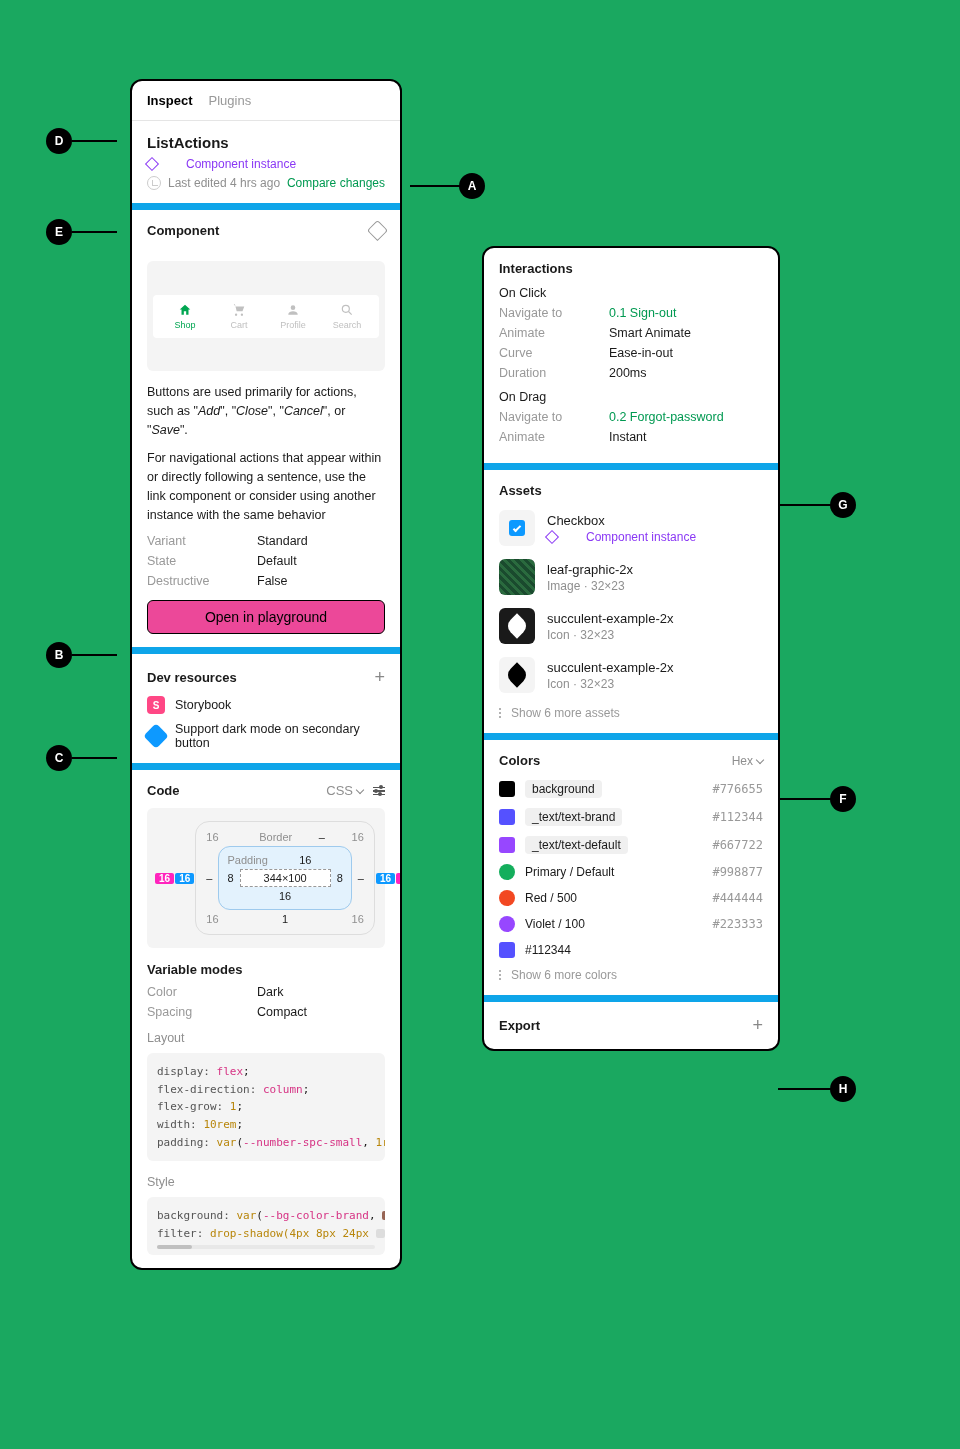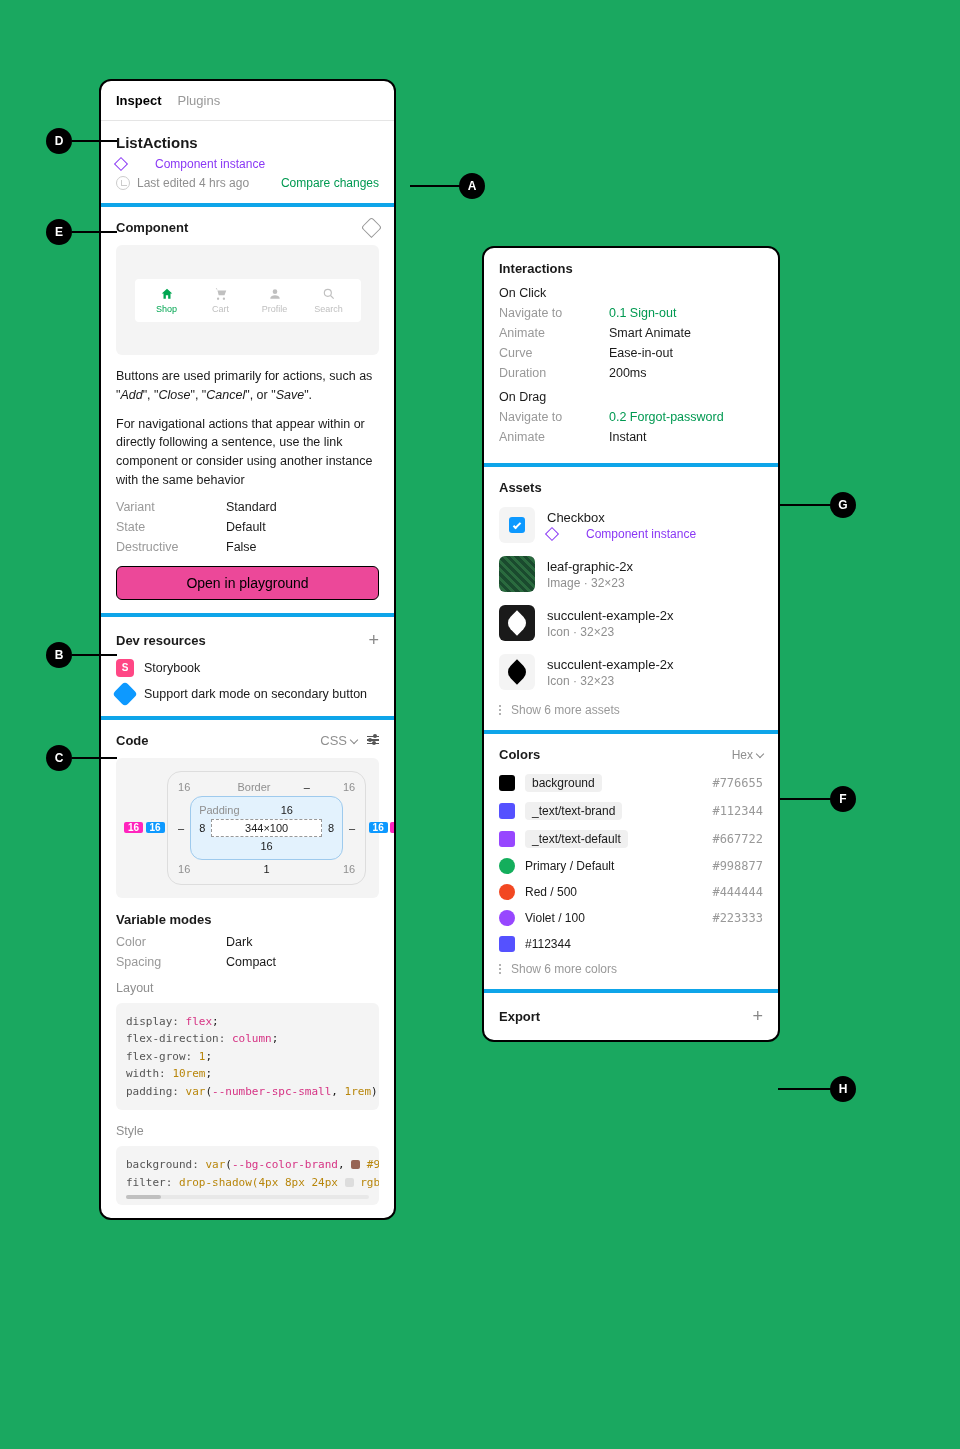--- a/index.html
+++ b/index.html
@@ -1,20 +1,20 @@
 <!DOCTYPE html>
 <html><head>
 <meta charset="utf-8">
 <style>
   *{box-sizing:border-box;margin:0;padding:0;}
   body{background:#1AA860;font-family:-apple-system,BlinkMacSystemFont,"Segoe UI",Helvetica,Arial,sans-serif;font-size:13px;color:#1a1a1a;width:960px;height:1449px;position:relative;}
   .panel{position:absolute;background:#fff;border:2px solid #000;border-radius:12px;overflow:hidden;}
-  .panel1{left:99px;top:79px;width:297px;}
+  .panel1{left:130px;top:79px;width:272px;}
   .panel2{left:482px;top:246px;width:298px;}
-  .section{border-bottom:4px solid #0ea5e9;padding:13px 15px;}
+  .section{border-bottom:7px solid #0ea5e9;padding:13px 15px;}
   .section:last-child{border-bottom:none;}
   .tabs{display:flex;gap:16px;padding:12px 15px;border-bottom:1px solid #e5e5e5;}
   .tab{color:#999;cursor:pointer;font-weight:500;}
   .tab.active{color:#000;font-weight:600;}
   h4{font-size:13px;font-weight:600;margin:0;}
   .row{display:flex;align-items:center;}
   .spread{display:flex;align-items:center;justify-content:space-between;}
   .muted{color:#8f8f8f;}
   .link-purple{color:#8A38F5;margin-left:22px;}
   .link-green{color:#009951;font-weight:500;}
@@ -96,21 +96,21 @@
     <div class="spread small">
       <div class="row">
         <span class="clock"></span>
         <span class="muted">Last edited 4 hrs ago</span>
       </div>
       <span class="link-green">Compare changes</span>
     </div>
   </div>
 
   <div class="section">
-    <div class="spread" style="margin-bottom:10px;">
+    <div class="spread" style="margin-bottom:23px;">
       <h4>Component</h4>
       <span class="tag-ic"></span>
     </div>
     <div class="preview">
       <div class="tabbar">
         <div class="tabbtn active">
           <svg class="ic" viewBox="0 0 24 24">
               <path fill="currentColor" d="M12 3l9 8h-3v9h-4v-6h-4v6H6v-9H3z"></path>
             </svg>
           <span>Shop</span>

